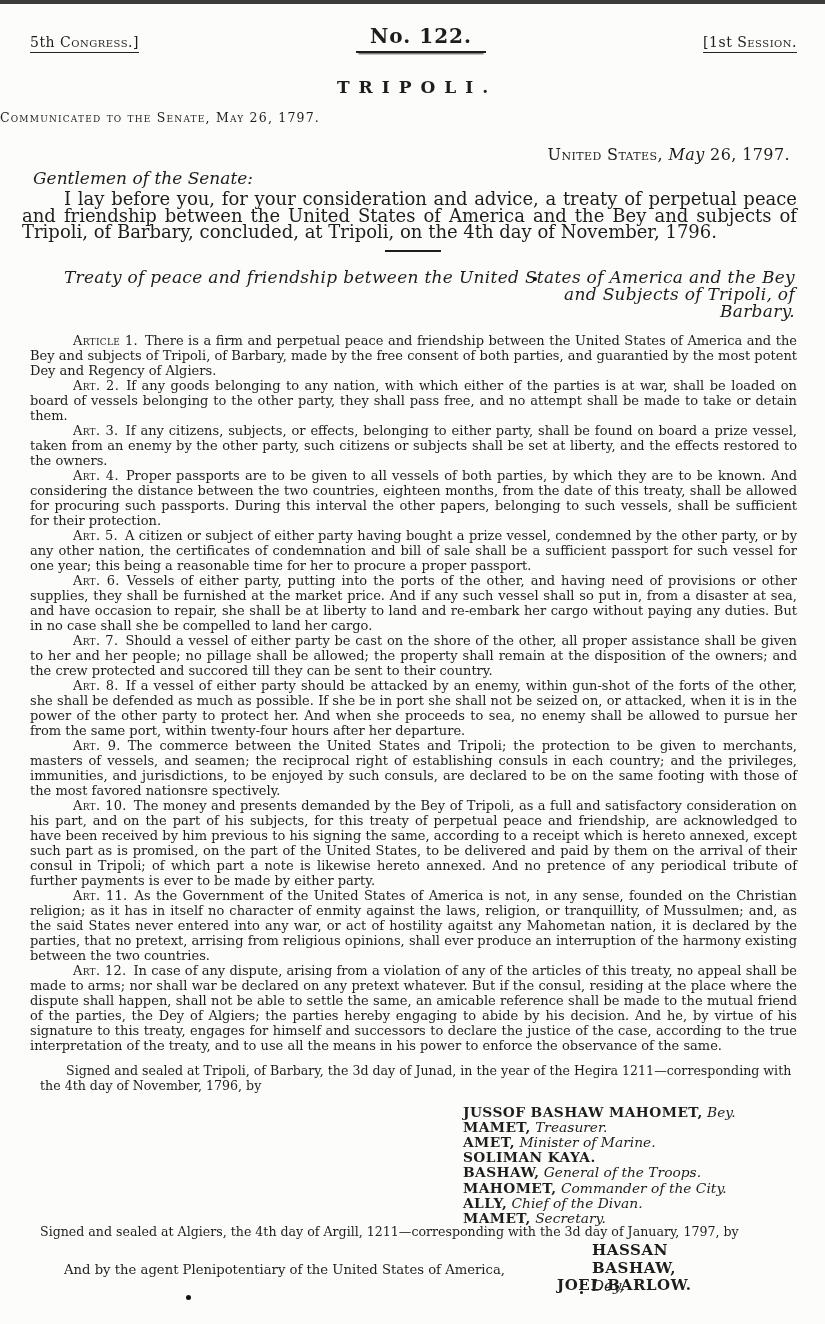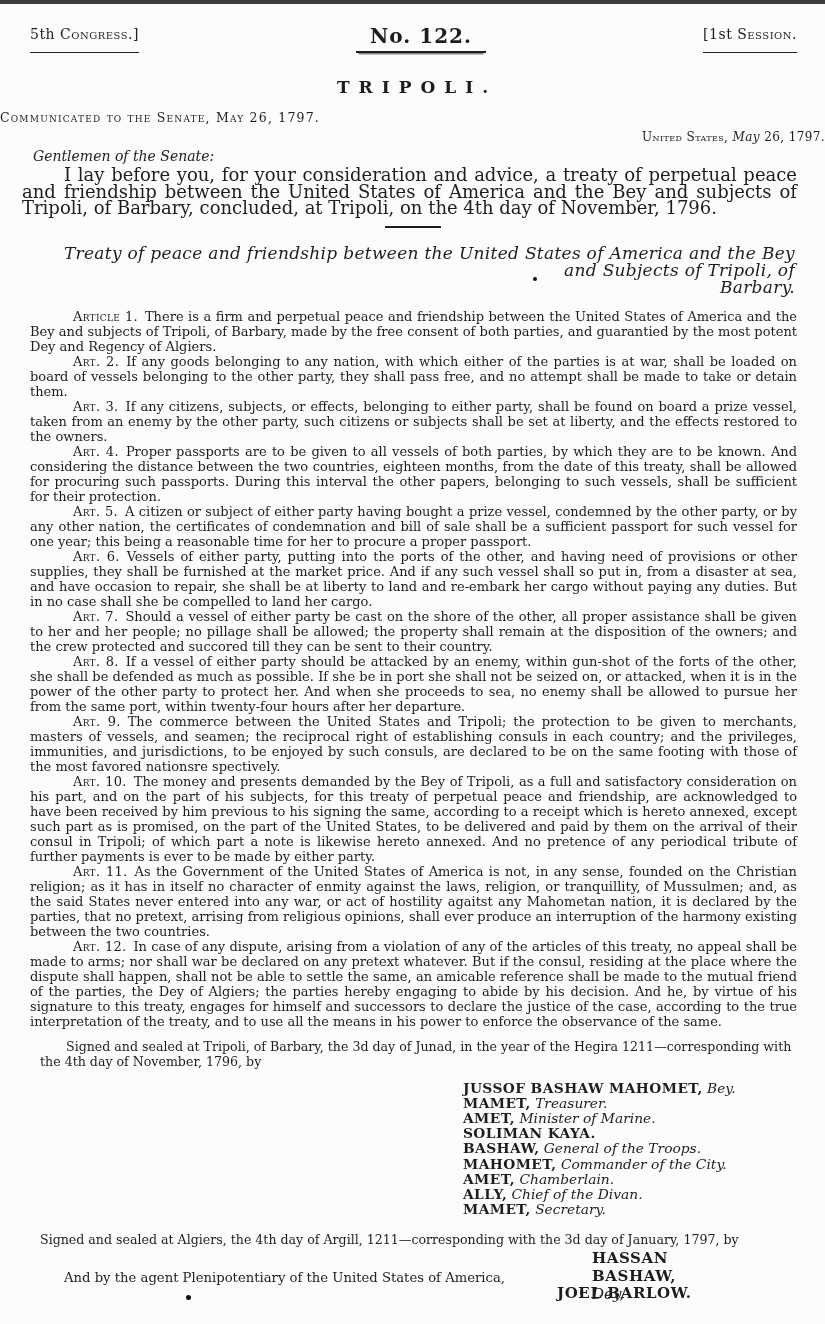--- a/index.html
+++ b/index.html
@@ -14,42 +14,42 @@
   }
   .topbar{height:4px;background:#3c3c3c;width:100%;}
   .sc{font-variant-caps:small-caps;}
   .it{font-style:italic;}
 
   
   .masthead{
     display:flex;justify-content:space-between;align-items:flex-end;
     padding:20px 28px 0 30px;
   }
-  .mast-side{font-size:14px;letter-spacing:.5px;border-bottom:1.5px solid #222;padding-bottom:10px;}
+  .mast-side{font-size:14px;letter-spacing:.5px;border-bottom:1.5px solid #222;padding-bottom:2px;}
   .mast-center{
     font-size:20px;font-weight:bold;letter-spacing:1px;
     border-bottom:2.5px solid #1d1d1d;
     box-shadow:0 4px 0 -2.5px rgba(30,30,30,.55);
     padding:0 14px 3px 14px;
   }
 
   .doc-title{
     text-align:center;margin-top:24px;
     font-size:17px;font-weight:bold;letter-spacing:9px;text-indent:9px;
   }
   .doc-subtitle{
     margin-top:13px;
     font-size:12.5px;letter-spacing:1.2px;
   }
   .dateline{
-    text-align:right;margin-top:5px;
-    font-size:12px;letter-spacing:.4px;
+    text-align:right;margin-top:20px;padding-right:35px;
+    font-size:16px;letter-spacing:.4px;
   }
   .salutation{
-    margin:4px 16px 0 33px;font-style:italic;font-size:14px;
+    margin:4px 16px 0 33px;font-style:italic;font-size:17px;
   }
   .intro{
     margin:3px 28px 0 22px;
     font-size:18px;line-height:16.5px;
     text-align:justify;text-indent:42px;
   }
   .adams{
     text-align:right;padding-right:58px;margin-top:3px;
     font-size:14px;letter-spacing:1px;
   }
@@ -74,21 +74,21 @@
   .signed-tripoli .l2{}
 
   .signatories{
     margin:11px 0 0 463px;
     font-size:13.8px;line-height:15.2px;
   }
   .signatories .sig-name{font-weight:bold;letter-spacing:.4px;}
   .signatories .sig-title{font-style:italic;}
 
   .bottom{
-    position:absolute;left:0;bottom:8px;width:713px;height:90px;
+    position:absolute;left:0;bottom:16px;width:713px;height:90px;
   }
   .signed-algiers{
     position:absolute;left:40px;top:6px;
     font-size:12.6px;white-space:nowrap;
   }
   .hassan{
     position:absolute;left:557px;top:23px;
     font-size:15px;
     margin-left:35px;
   }
@@ -173,21 +173,20 @@
   <div><span class="sig-name">MAMET,</span> <span class="sig-title">Treasurer.</span></div>
 
   <div><span class="sig-name">AMET,</span> <span class="sig-title">Minister of Marine.</span></div>
 
   <div><span class="sig-name">SOLIMAN KAYA.</span> <span class="sig-title"></span></div>
 
   <div><span class="sig-name">BASHAW,</span> <span class="sig-title">General of the Troops.</span></div>
 
   <div><span class="sig-name">MAHOMET,</span> <span class="sig-title">Commander of the City.</span></div>
 
-  <div><span class="sig-name">AMET,</span> <span class="sig-title">Chamberlain.</span></div>
 
   <div><span class="sig-name">ALLY,</span> <span class="sig-title">Chief of the Divan.</span></div>
 
   <div><span class="sig-name">MAMET,</span> <span class="sig-title">Secretary.</span></div>
 </div>
 
   <div class="bottom">
     <div class="signed-algiers">Signed and sealed at Algiers, the 4th day of Argill, 1211—corresponding with the 3d day of January, 1797, by</div>
     <div class="hassan"><span class="sig-big">HASSAN BASHAW,</span><span class="it"> Dey,</span></div>
     <div class="agent-line">And by the agent Plenipotentiary of the United States of America,</div>

